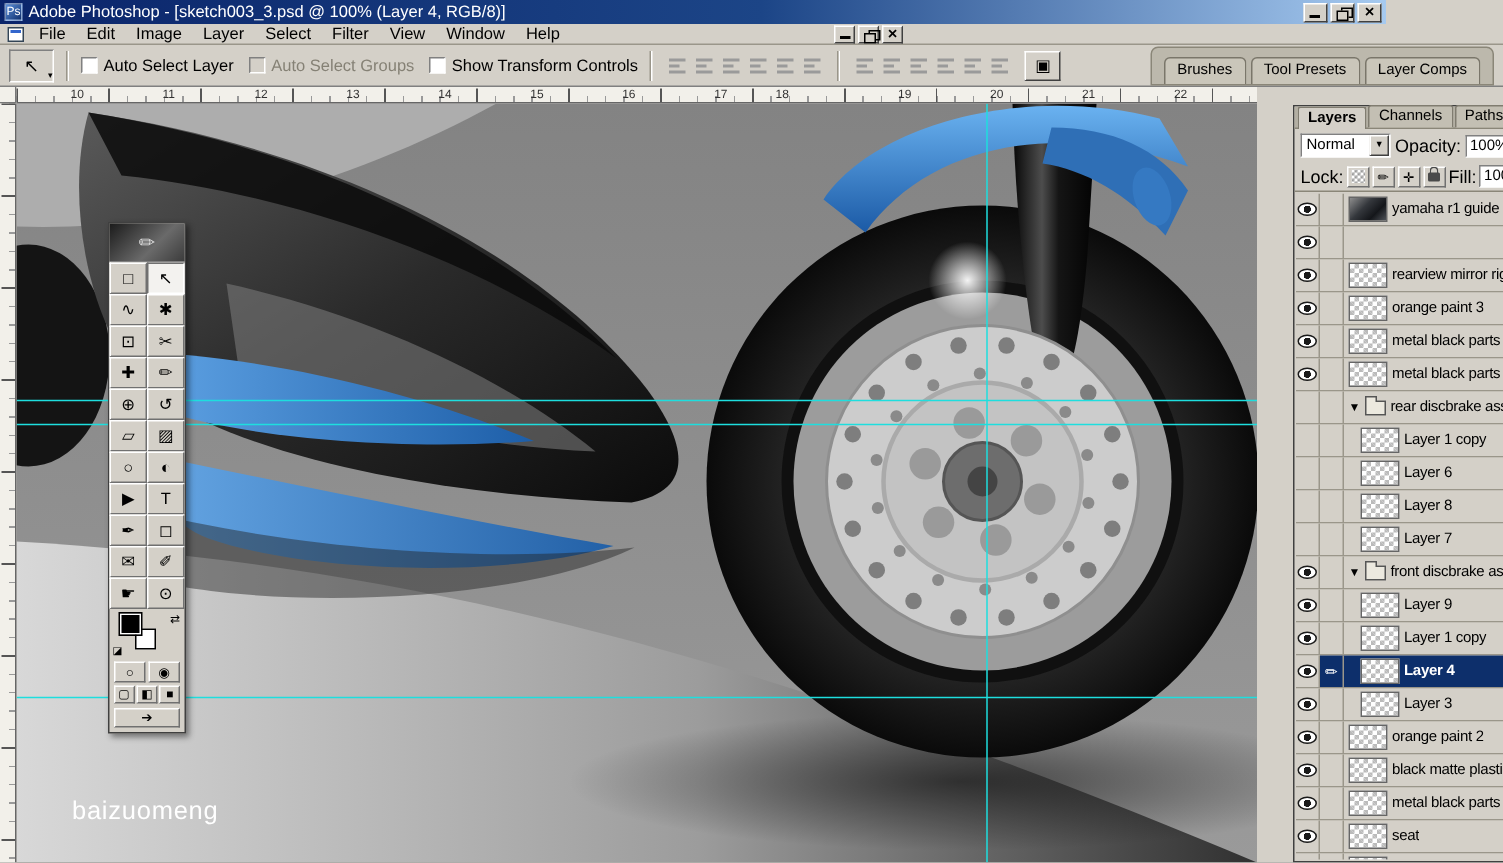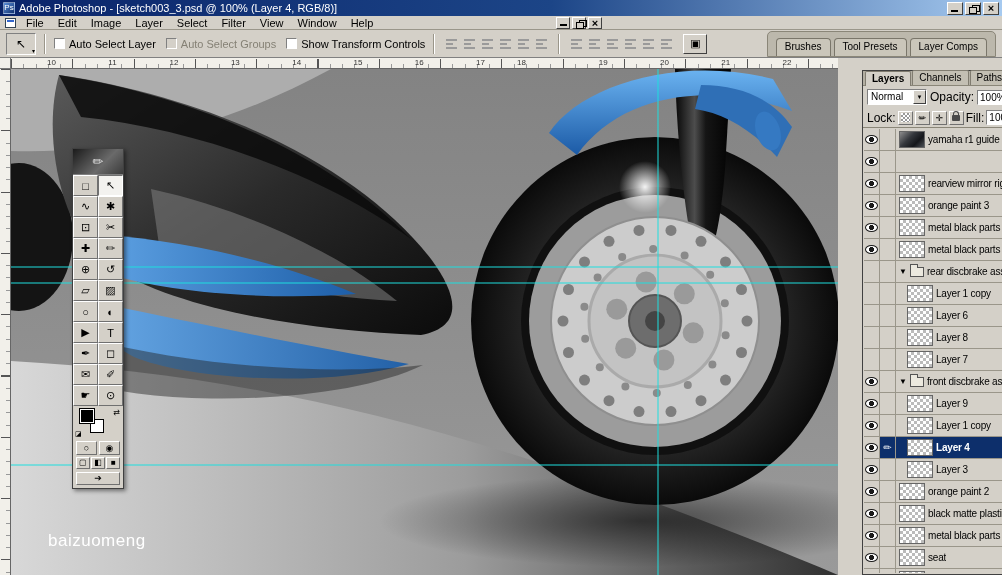--- a/index.html
+++ b/index.html
@@ -2,21 +2,21 @@
 <html><head>
 <meta charset="utf-8">
 <title>Adobe Photoshop</title>
 <style>
   *{margin:0;padding:0;box-sizing:border-box}
   html,body{width:1002px;height:575px;overflow:hidden}
   body{font-family:"Liberation Sans",sans-serif;font-size:11px;background:#d4d0c8;position:relative;color:#000}
   .bo{border:1px solid;border-color:#fff #404040 #404040 #fff}
 
   
-  #titlebar{position:absolute;left:0;top:0;width:1002px;height:16px;
+  #titlebar{position:absolute;left:0;top:0;width:924px;height:16px;
     background:linear-gradient(90deg,#0a246a 0%,#1c4587 55%,#a6caf0 100%);
     display:flex;align-items:center;gap:4px;padding-left:3px;color:#fff}
   .appicon{width:12px;height:12px;background:linear-gradient(135deg,#5b8fd9,#10306e);
     border:1px solid rgba(255,255,255,.4);font-size:8px;line-height:10px;text-align:center;color:#fff;flex:0 0 auto}
   #titlebar .ttl{font-weight:normal;font-size:11px;white-space:nowrap}
   .winbtns{margin-left:auto;display:flex;gap:2px;padding-right:3px}
   .wbtn{width:16px;height:13px;background:#d4d0c8;border:1px solid;border-color:#fff #404040 #404040 #fff;position:relative;color:#000}
   .dbtn{width:14px;height:12px}
   .g-min::after{content:"";position:absolute;left:3px;bottom:2px;width:7px;height:2px;background:#000}
   .g-rest::before{content:"";position:absolute;left:6px;top:2px;width:6px;height:5px;border:1px solid #000}

